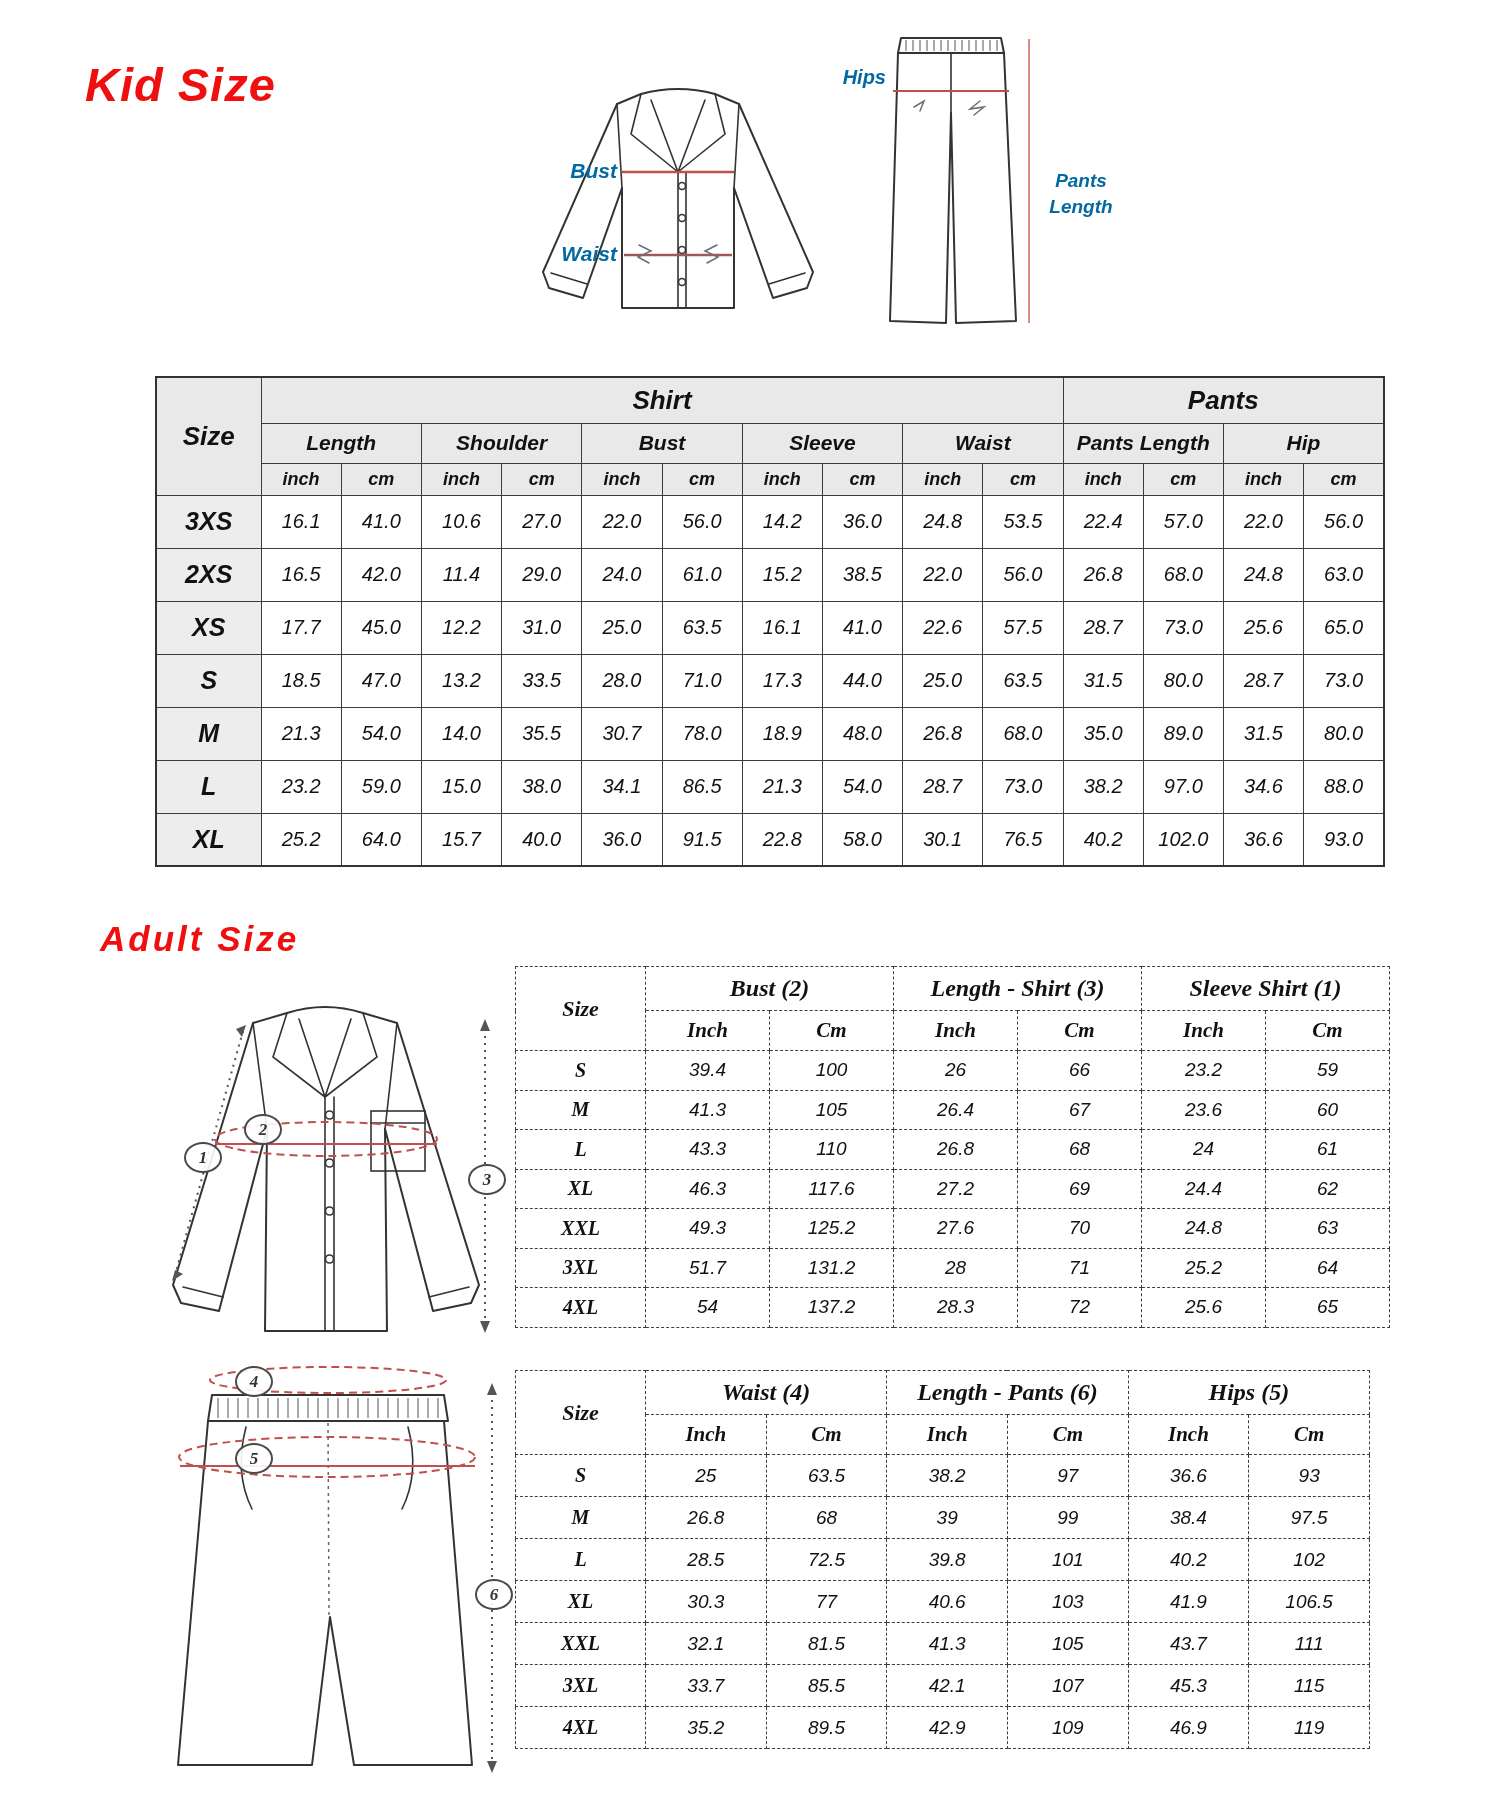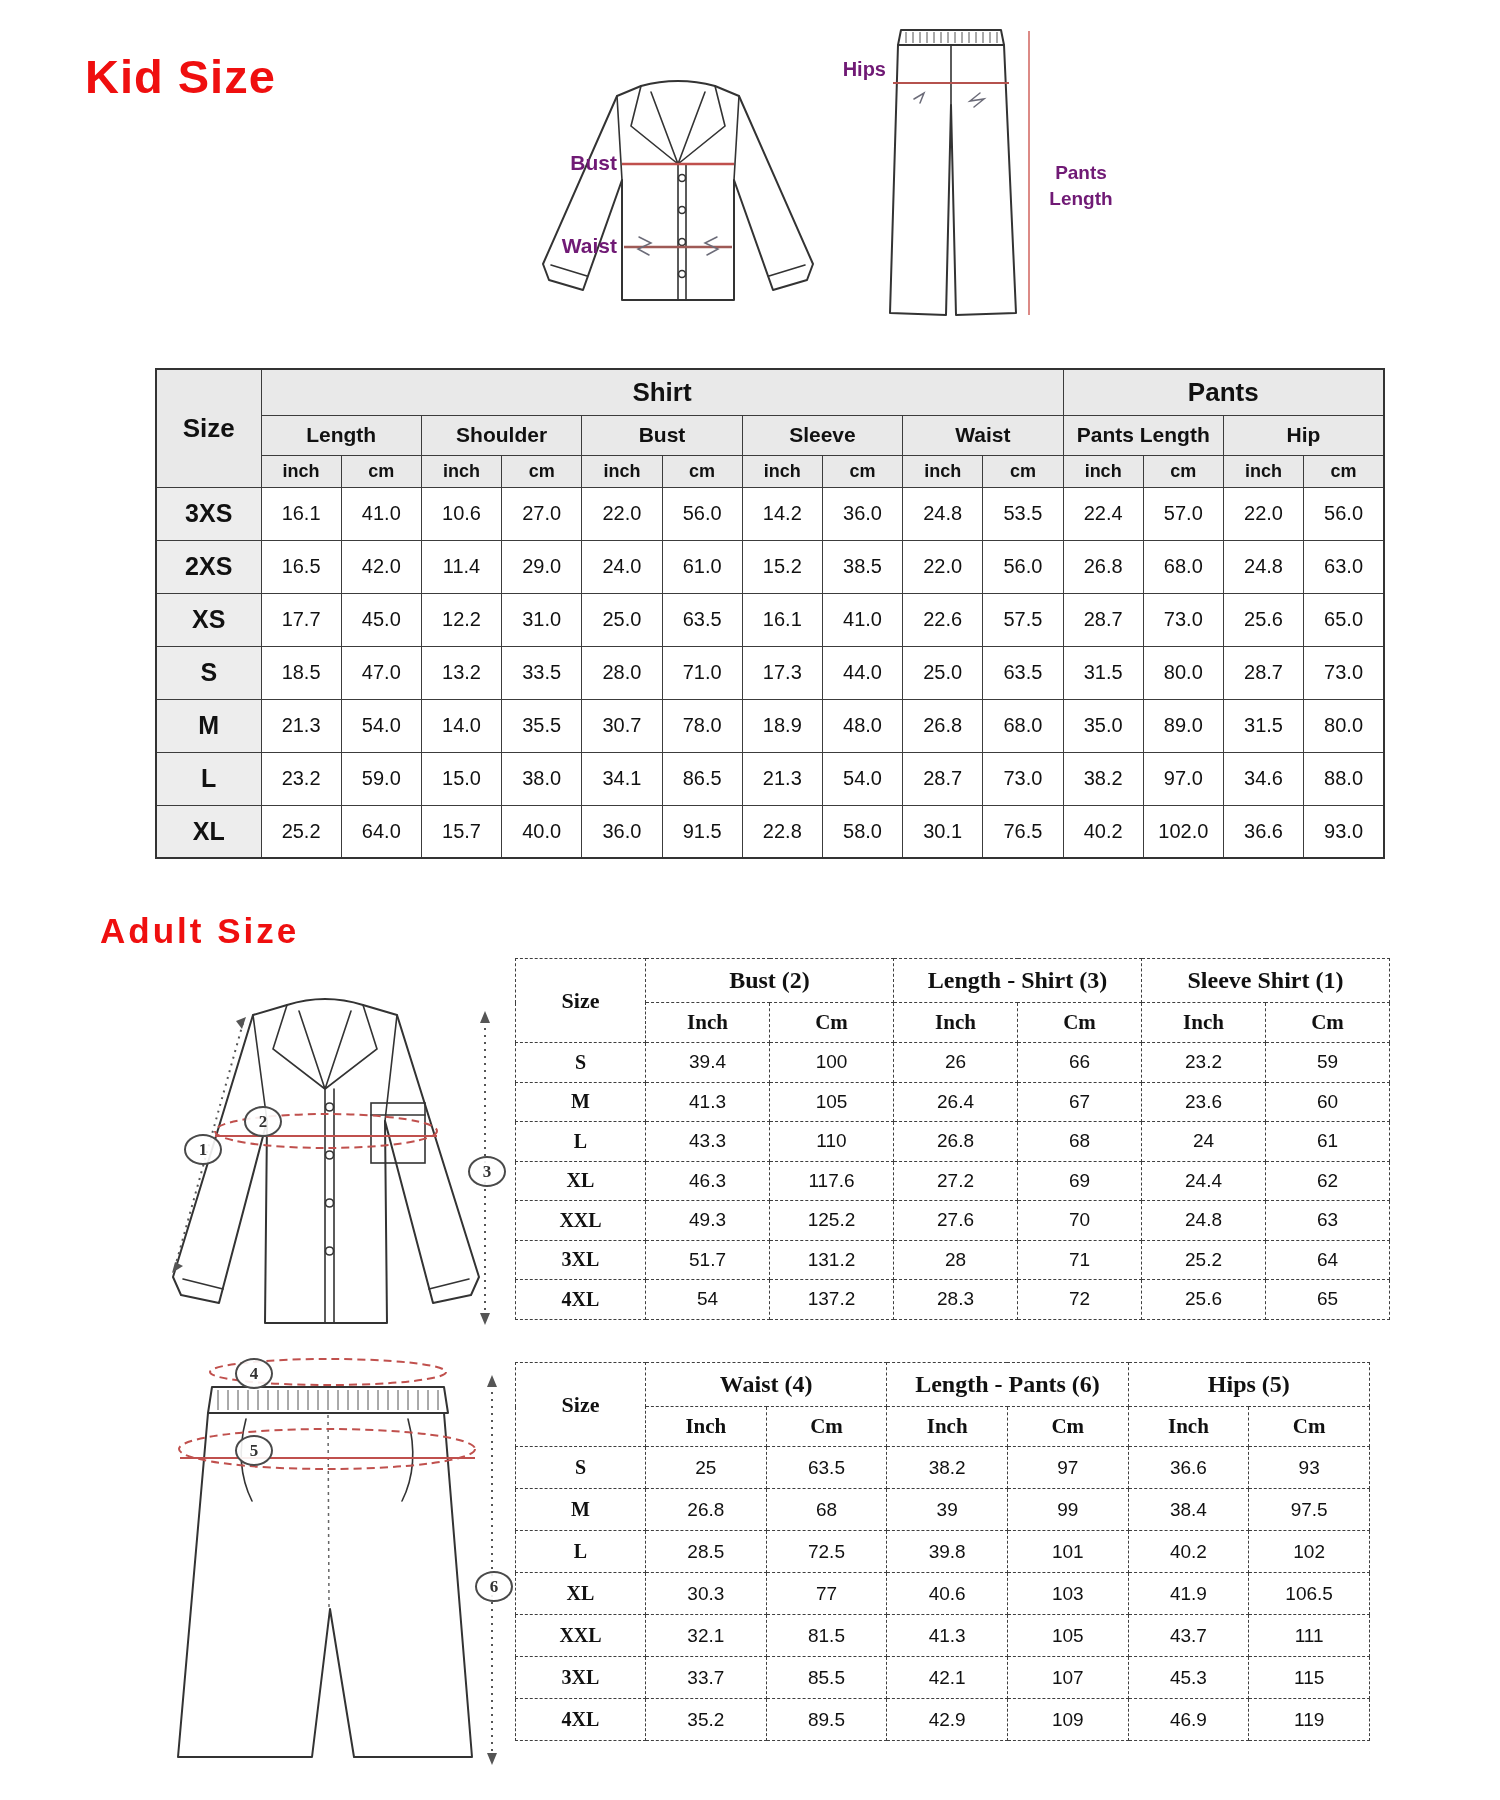--- a/index.html
+++ b/index.html
@@ -1,29 +1,29 @@
 <!DOCTYPE html>
 <html style="--title-red: #ef0f0f; --measure-red: #c0504d;"><head>
 <meta charset="utf-8">
 <style>
   html,body{margin:0;padding:0;background:#fff;}
   body{width:1500px;height:1800px;position:relative;font-family:"Liberation Sans",sans-serif;overflow:hidden;}
-  .page{position:absolute;left:0;top:0;width:1500px;height:1708px;background:#fff;}
+  .page{position:absolute;left:0;top:8px;width:1500px;height:1708px;background:#fff;font-style:italic;}
 
   .sec-title{position:absolute;font-weight:800;color:var(--title-red,#ef0f0f);line-height:1;}
   .kid-title{left:85px;top:22px;font-size:47px;letter-spacing:1px;}
   .adult-title{left:100px;top:890px;font-size:35px;letter-spacing:3px;}
 
   .diag{position:absolute;}
   .kid-shirt-svg{left:505px;top:72px;width:320px;height:240px;}
   .kid-pants-svg{left:888px;top:25px;width:150px;height:295px;}
   .adult-shirt-svg{left:115px;top:985px;width:420px;height:360px;}
   .adult-pants-svg{left:150px;top:1355px;width:390px;height:410px;}
 
-  .lbl{position:absolute;font-weight:700;color:#701a75;font-size:21px;line-height:1.2;}
+  .lbl{position:absolute;font-weight:700;color:#0369a1;font-size:21px;line-height:1.2;}
   .lbl-bust{left:545px;top:150px;width:72px;text-align:right;}
   .lbl-waist{left:538px;top:233px;width:79px;text-align:right;}
   .lbl-hips{left:836px;top:57px;width:50px;text-align:right;font-size:20px;}
   .lbl-plen{left:1042px;top:160px;width:78px;font-size:19px;text-align:center;line-height:1.35;}
 
   .marker{position:absolute;width:34px;height:27px;border:2px solid #4a4a4a;border-radius:50%;
     background:rgba(255,255,255,.9);display:flex;align-items:center;justify-content:center;
     font-family:"Liberation Serif",serif;font-size:17px;font-weight:600;color:#333;}
   .m1{left:184px;top:1134px;}
   .m2{left:244px;top:1106px;}

